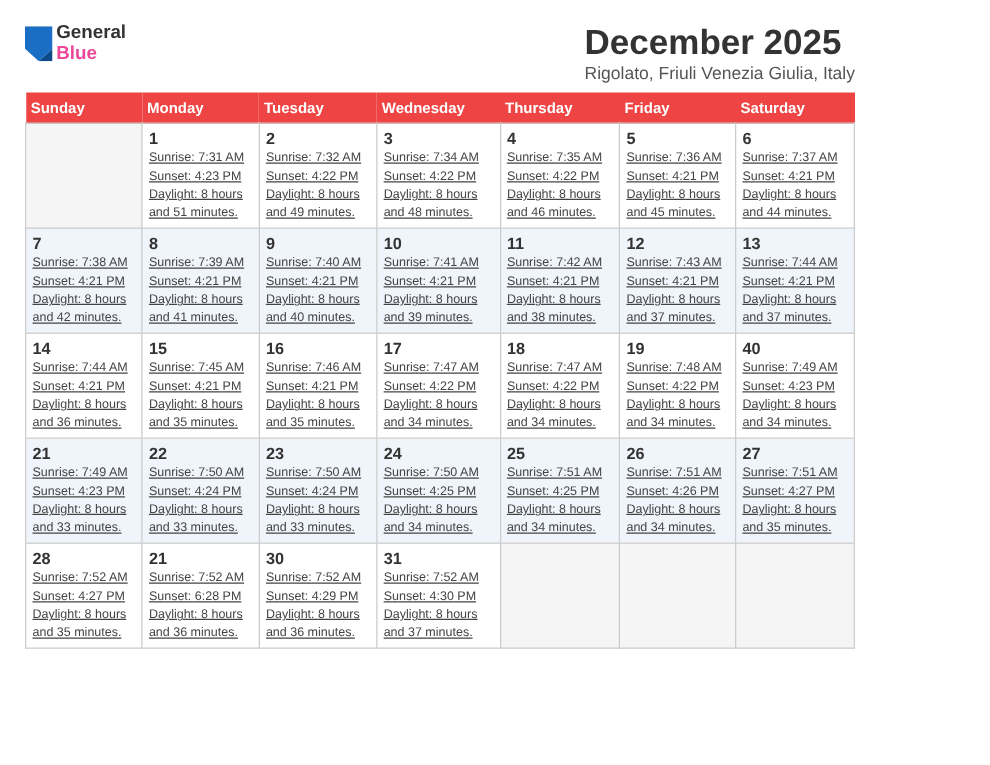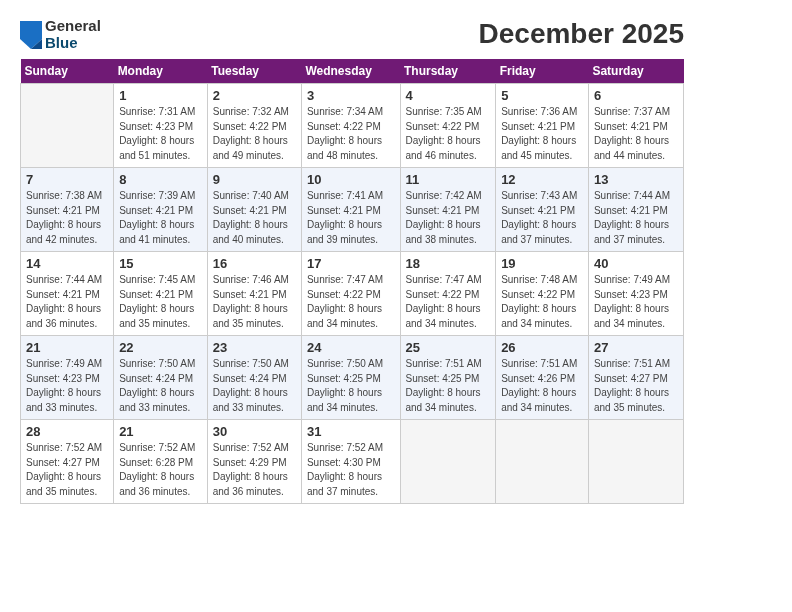--- a/index.html
+++ b/index.html
@@ -33,21 +33,21 @@
       line-height: 1.1;
     }
     .logo-general {
       font-size: 15px;
       font-weight: bold;
       color: #333;
     }
     .logo-blue {
       font-size: 15px;
       font-weight: bold;
-      color: #0c4a6e;
+      color: #ec4899;
     }
     .logo-icon {
       width: 22px;
       height: 28px;
       margin-right: 3px;
     }
     .title-area {
       text-align: left;
     }
     .main-title {
@@ -58,21 +58,21 @@
     .subtitle {
       font-size: 14px;
       color: #555;
     }
     .calendar {
       width: 100%;
       border-collapse: collapse;
       font-size: 11px;
     }
     .calendar th {
-      background-color: #701a75;
+      background-color: #ef4444;
       color: #fff;
       padding: 5px 4px;
       text-align: left;
       font-size: 12px;
       font-weight: bold;
     }
     .calendar td {
       border: 1px solid #ccc;
       vertical-align: top;
       padding: 4px 5px;
@@ -86,20 +86,21 @@
       font-size: 13px;
       font-weight: bold;
       color: #333;
       display: block;
       margin-bottom: 2px;
     }
     .day-info {
       font-size: 10px;
       color: #444;
       line-height: 1.45;
+      text-decoration: underline;
     }
     .day-info span {
       display: block;
     }
     .row-alt td {
       background: #f0f4fb;
     }
   </style>
 </head>
 <body>
@@ -111,20 +112,21 @@
         <polygon points="0,0 22,0 22,18 11,28 0,18" fill="#1a6fc4"></polygon>
         <polygon points="11,28 22,18 22,28" fill="#0d4a8a"></polygon>
       </svg>
       <div class="logo-text">
         <span class="logo-general">General</span>
         <span class="logo-blue">Blue</span>
       </div>
     </div>
     <div class="title-area">
       <div class="main-title">December 2025</div>
+      <div class="subtitle">Rigolato, Friuli Venezia Giulia, Italy</div>
     </div>
   </div>
 
   <table class="calendar">
     <thead>
       <tr>
       <th>Sunday</th>
           <th>Monday</th>
           <th>Tuesday</th>
           <th>Wednesday</th>

